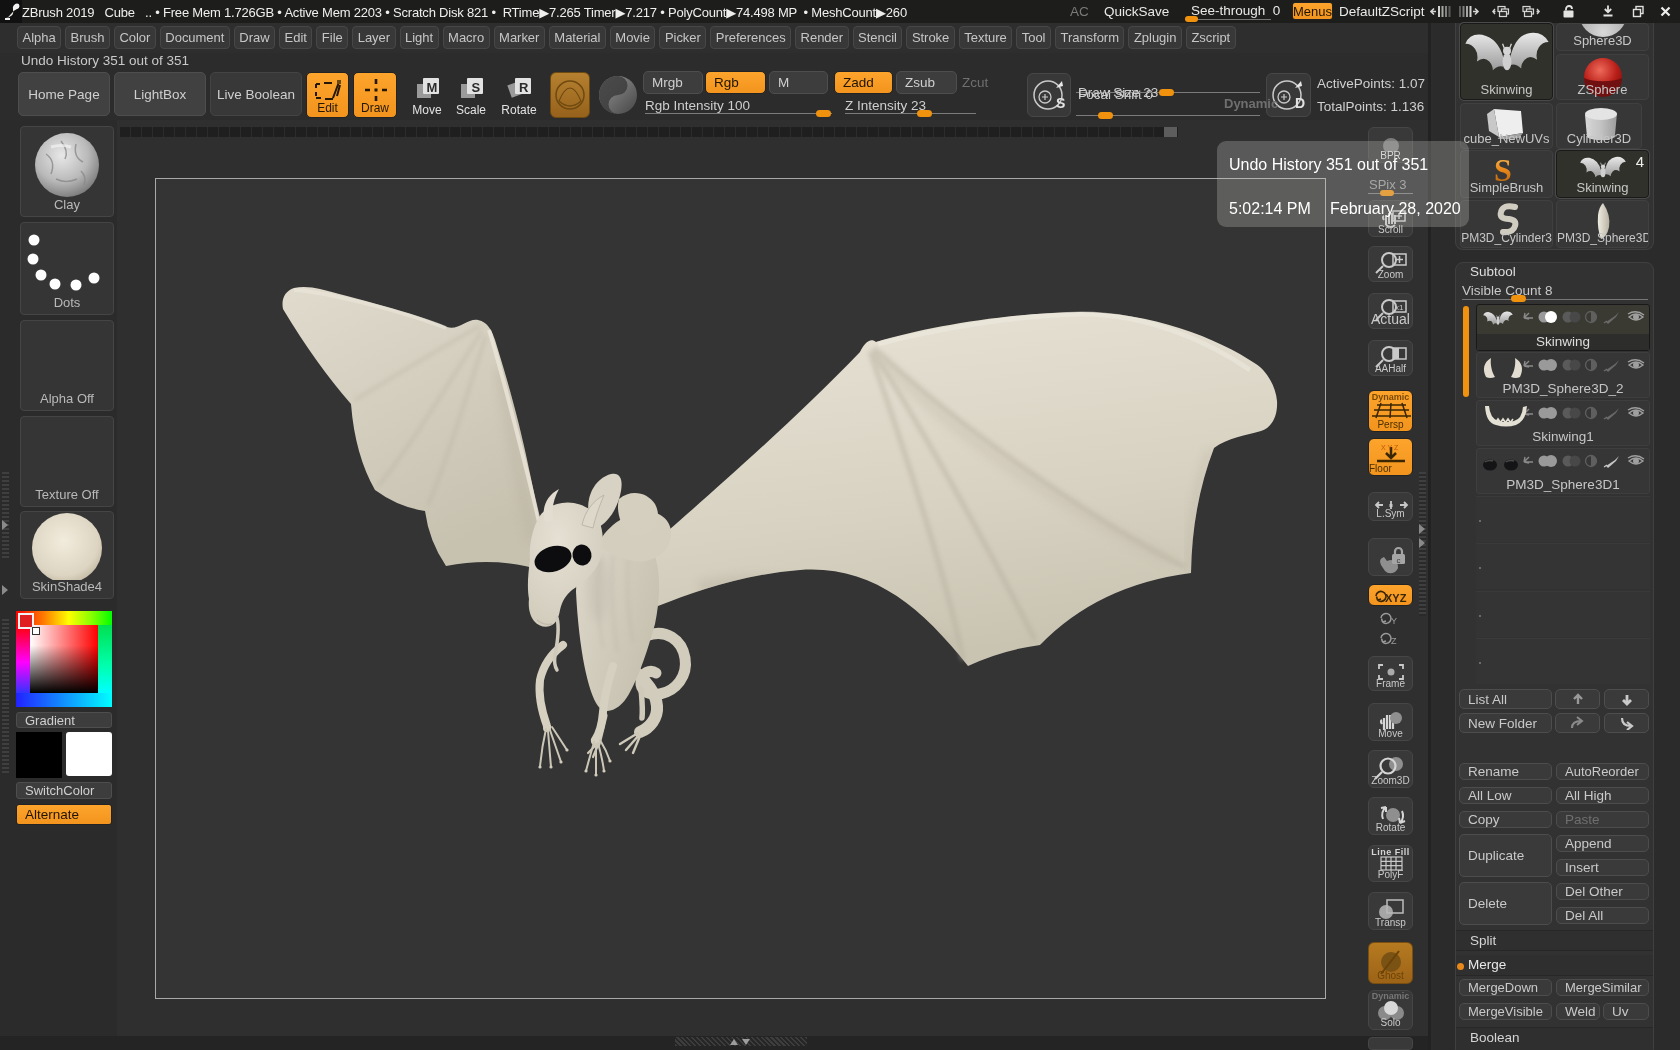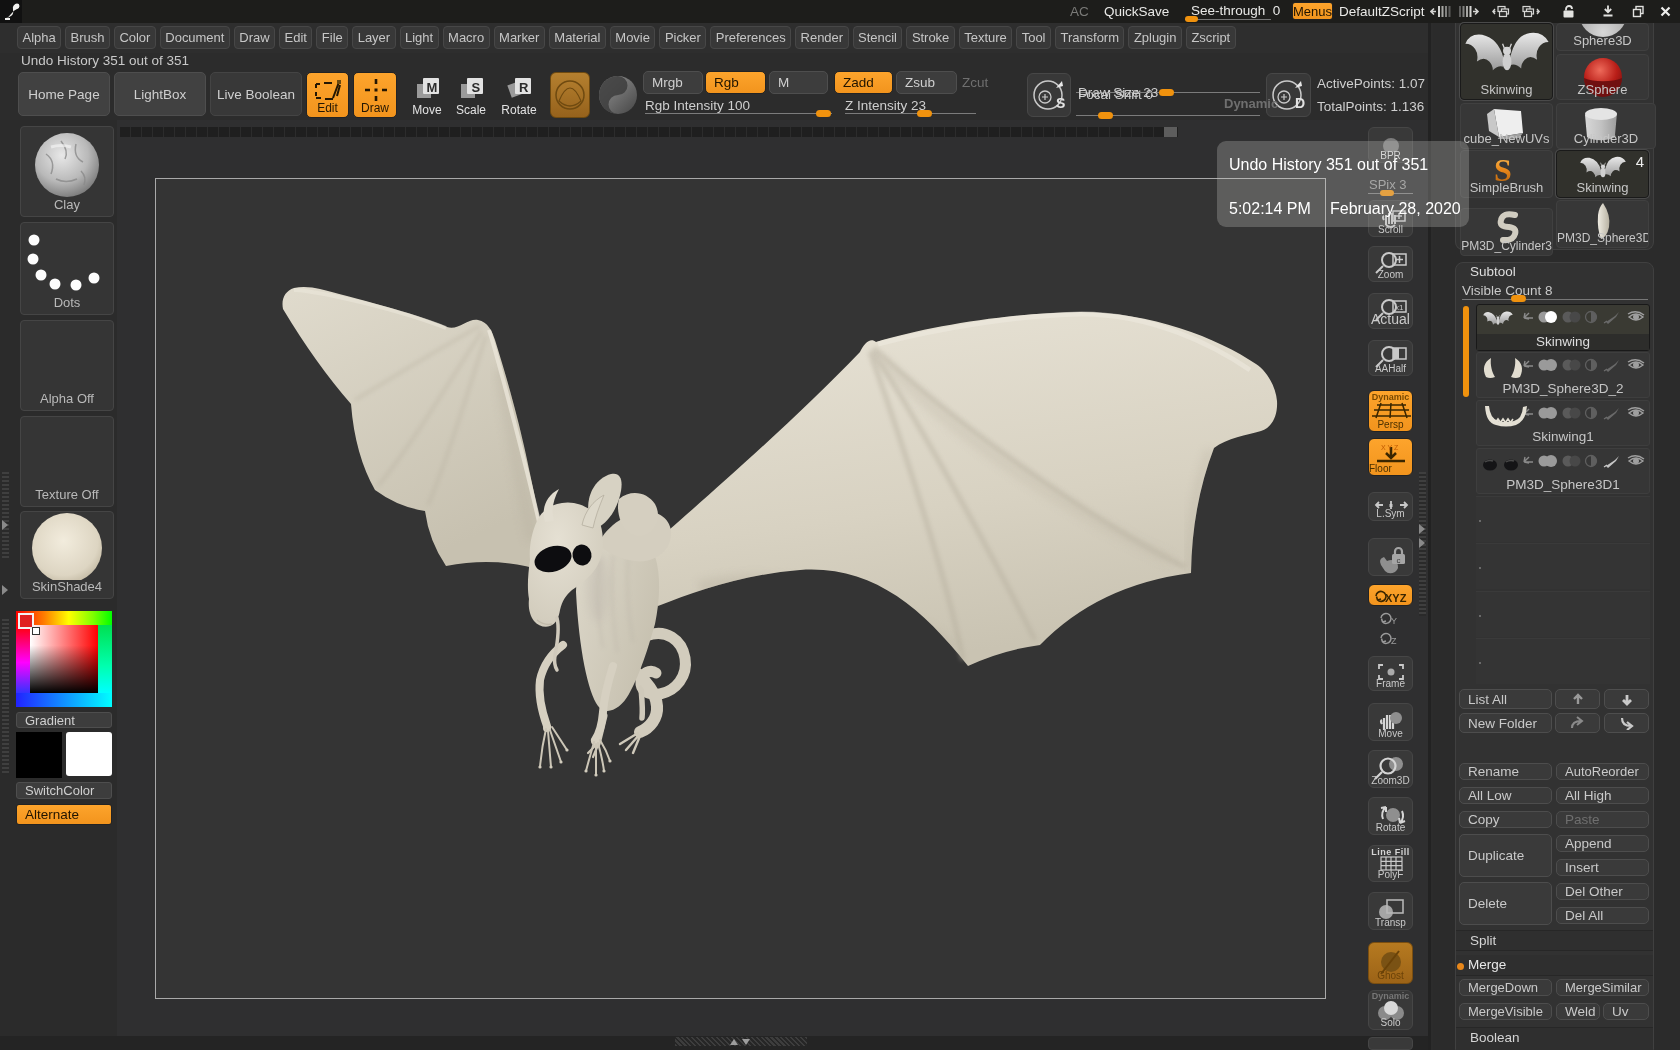--- a/index.html
+++ b/index.html
@@ -43,20 +43,21 @@
   <div class="abs" style="left:730px;top:1039px;width:0;height:0;border-bottom:6px solid #9d9d9d;border-left:4.5px solid transparent;border-right:4.5px solid transparent;"></div>
   <div class="abs" style="left:742px;top:1039px;width:0;height:0;border-top:6px solid #9d9d9d;border-left:4.5px solid transparent;border-right:4.5px solid transparent;"></div>
 
   <div class="abs" style="left:0;top:0;width:1680px;height:23px;background:#1d1d1b;color:#e4e4e2;font-size:14px;"></div>
   <div class="abs" style="left:0;top:0;width:22px;height:23px;background:#111;"></div>
   <svg class="abs" style="left:2px;top:1px;" width="20" height="21">
     <path d="M4,17 Q7,16 9,13 Q12,9 15,8 Q18,7 17,4 Q15,2 12,4 Q10,6 11,9 Q12,13 9,15 Q6,17 4,17 Z" fill="#f2f2f0"></path>
     <circle cx="15" cy="5" r="2.4" fill="#f2f2f0"></circle>
     <path d="M3,18 L8,18" stroke="#f2f2f0" stroke-width="2"></path>
   </svg>
+  <div class="lbl" style="left:22px;top:5px;color:#efefed;font-size:13px;letter-spacing:-0.2px;">ZBrush 2019&nbsp;&nbsp;&nbsp;Cube&nbsp;&nbsp;&nbsp;.. • Free Mem 1.726GB • Active Mem 2203 • Scratch Disk 821 •&nbsp; RTime▶7.265 Timer▶7.217 • PolyCount▶74.498 MP &nbsp;• MeshCount▶260</div>
   <div class="lbl" style="left:1070px;top:4px;color:#7a7a78;">AC</div>
   <div class="lbl" style="left:1104px;top:4px;color:#e9e9e7;">QuickSave</div>
   <div class="lbl" style="left:1191px;top:3px;color:#e9e9e7;">See-through&nbsp; 0</div>
   <div class="abs" style="left:1185px;top:19px;width:86px;height:1px;background:#777;"></div>
   <div class="abs" style="left:1185px;top:16px;width:13px;height:6px;border-radius:3px;background:#f0920e;"></div>
   <div class="obtn" style="left:1292px;top:2px;width:41px;height:18px;border-radius:3px;font-size:13px;">Menus</div>
   <div class="lbl" style="left:1339px;top:4px;color:#e9e9e7;">DefaultZScript</div>
 
   <svg class="abs" style="left:1430px;top:5px;" width="54" height="13">
     <path d="M6,6.5 L1.5,6.5 M4,3.5 l-3,3 3,3" stroke="#d5d5d3" stroke-width="1.6" fill="none"></path>
@@ -513,21 +514,21 @@
   <div class="abs" style="left:1460px;top:103px;width:93px;height:46px;background:#373737;border:1px solid #404040;border-radius:4px;overflow:hidden;">
       <svg width="92" height="34" style="position:absolute;left:0;top:1px;">
         <g>
           <path d="M33,4 L60,6 L62,28 L38,32 Z" fill="#eeeeee"></path>
           <path d="M33,4 L38,32 L28,26 L26,9 Z" fill="#c8c8c8"></path>
           <path d="M38,32 L62,28 L58,33 L36,35 Z" fill="#a0a0a0"></path>
         </g>
       </svg>
       <div style="position:absolute;left:0;bottom:2px;width:100%;text-align:center;color:#c6c6c6;font-size:13px;white-space:nowrap;">cube_NewUVs</div>
     </div>
-  <div class="abs" style="left:1556px;top:103px;width:100px;height:46px;background:#373737;border:1px solid #404040;border-radius:4px;overflow:hidden;">
+  <div class="abs" style="left:1556px;top:103px;width:86px;height:46px;background:#373737;border:1px solid #404040;border-radius:4px;overflow:hidden;">
       <svg width="92" height="36" style="position:absolute;left:0;top:1px;">
         <defs>
           <linearGradient id="cylg" x1="0" y1="0" x2="1" y2="0">
             <stop offset="0" stop-color="#d8d8d8"></stop>
             <stop offset="0.5" stop-color="#c2c2c2"></stop>
             <stop offset="1" stop-color="#9c9c9c"></stop>
           </linearGradient>
         </defs>
 <path d="M28,10 L30,32 a14,4 0 0 0 28,-2 L60,8 Z" fill="url(#cylg)"></path>
         <ellipse cx="44" cy="9" rx="16" ry="6" fill="#e4e4e4"></ellipse>
@@ -556,21 +557,21 @@
             </linearGradient>
           </defs>
 <path d="M46,36 Q40,14 22,10 Q8,8 3,20 Q10,20 14,26 Q18,32 16,40 Q24,34 30,40 Q34,44 34,50 Q40,44 46,46 Z M54,34 Q60,10 76,8 Q90,6 97,18 Q90,18 86,24 Q82,30 84,38 Q76,32 70,38 Q66,42 66,48 Q60,42 54,44 Z" fill="url(#batg2)"></path>
 <ellipse cx="50" cy="40" rx="5" ry="10" fill="#cfcfcf"></ellipse>
           <circle cx="50" cy="28" r="4.5" fill="#d5d5d5"></circle>
           <path d="M47,25 l-2,-5 M53,25 l2,-5" stroke="#d5d5d5" stroke-width="1.5"></path>
         </svg></div>
       <div style="position:absolute;right:4px;top:2px;color:#eee;font-size:15px;">4</div>
       <div style="position:absolute;left:0;bottom:2px;width:100%;text-align:center;color:#c6c6c6;font-size:13px;white-space:nowrap;">Skinwing</div>
     </div>
-  <div class="abs" style="left:1460px;top:200px;width:93px;height:48px;background:#373737;border:1px solid #404040;border-radius:4px;overflow:hidden;margin-top:8px;">
+  <div class="abs" style="left:1460px;top:200px;width:93px;height:48px;background:#373737;border:1px solid #404040;border-radius:4px;overflow:hidden;">
       <svg width="92" height="42" style="position:absolute;left:0;top:0;">
         <path d="M54,6 Q42,3 40,11 Q38,18 48,18 Q56,19 54,25 Q52,32 42,31" stroke="#d0ccc0" stroke-width="6" fill="none" stroke-linecap="round"></path>
       </svg>
       <div style="position:absolute;left:0;bottom:2px;width:100%;text-align:center;color:#c6c6c6;font-size:12px;white-space:nowrap;">PM3D_Cylinder3</div>
     </div>
   <div class="abs" style="left:1556px;top:200px;width:93px;height:48px;background:#373737;border:1px solid #404040;border-radius:4px;overflow:hidden;">
       <svg width="92" height="42" style="position:absolute;left:0;top:0;">
         <defs>
           <linearGradient id="almg" x1="0" y1="0" x2="1" y2="0">
             <stop offset="0" stop-color="#efece2"></stop>

